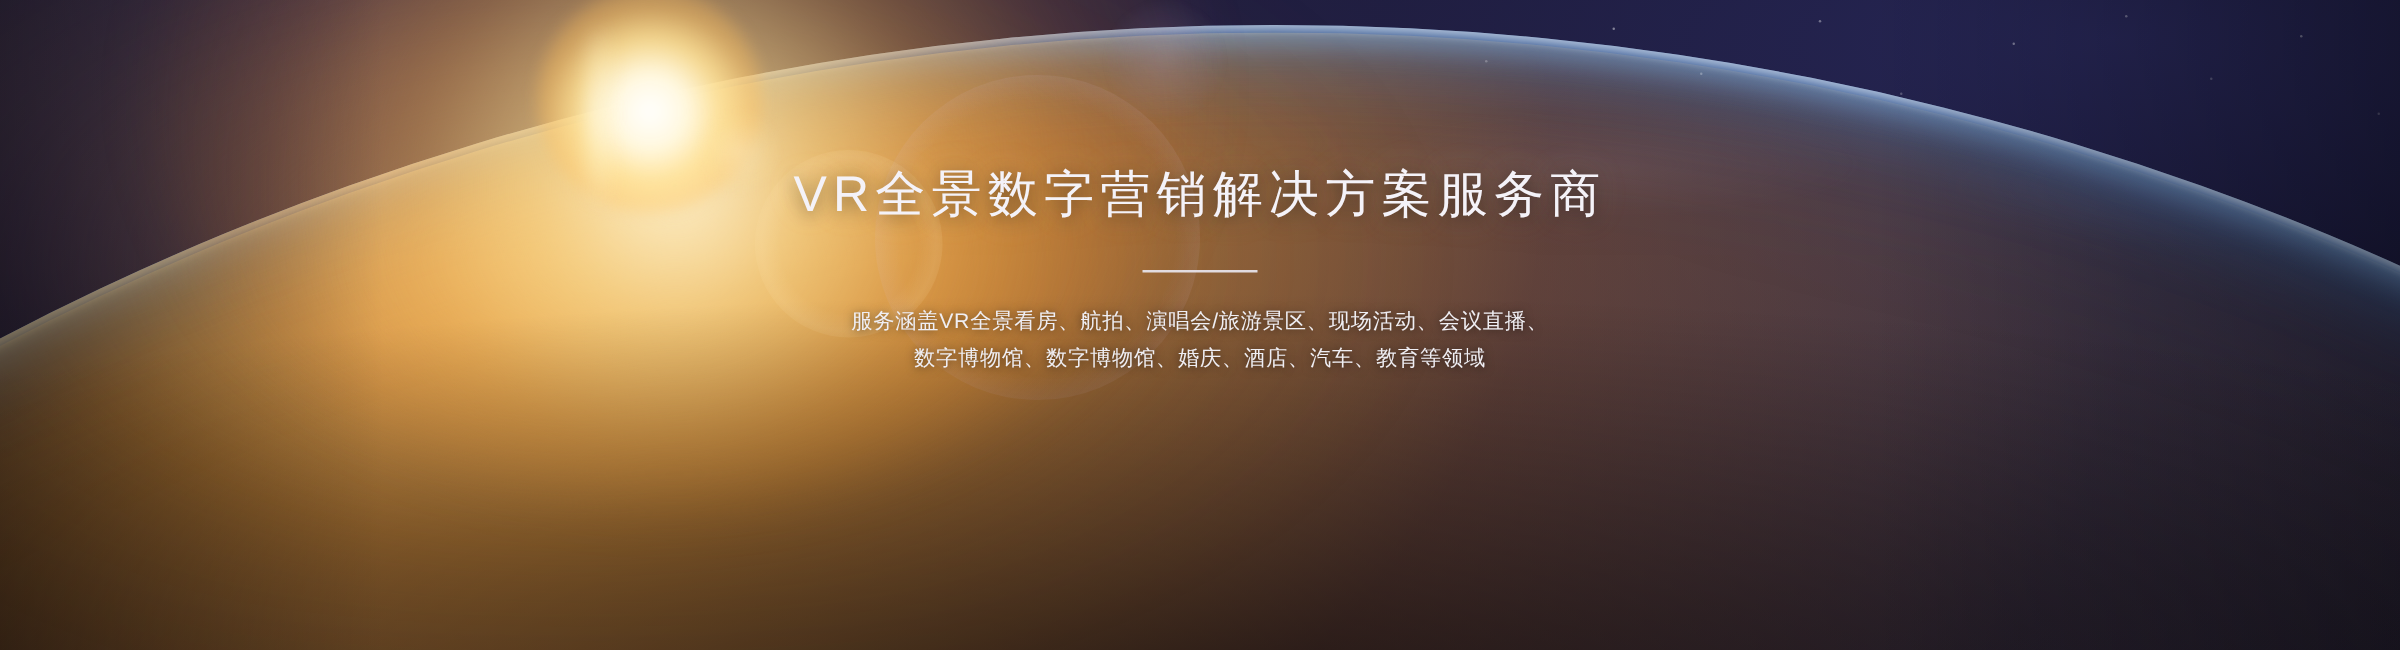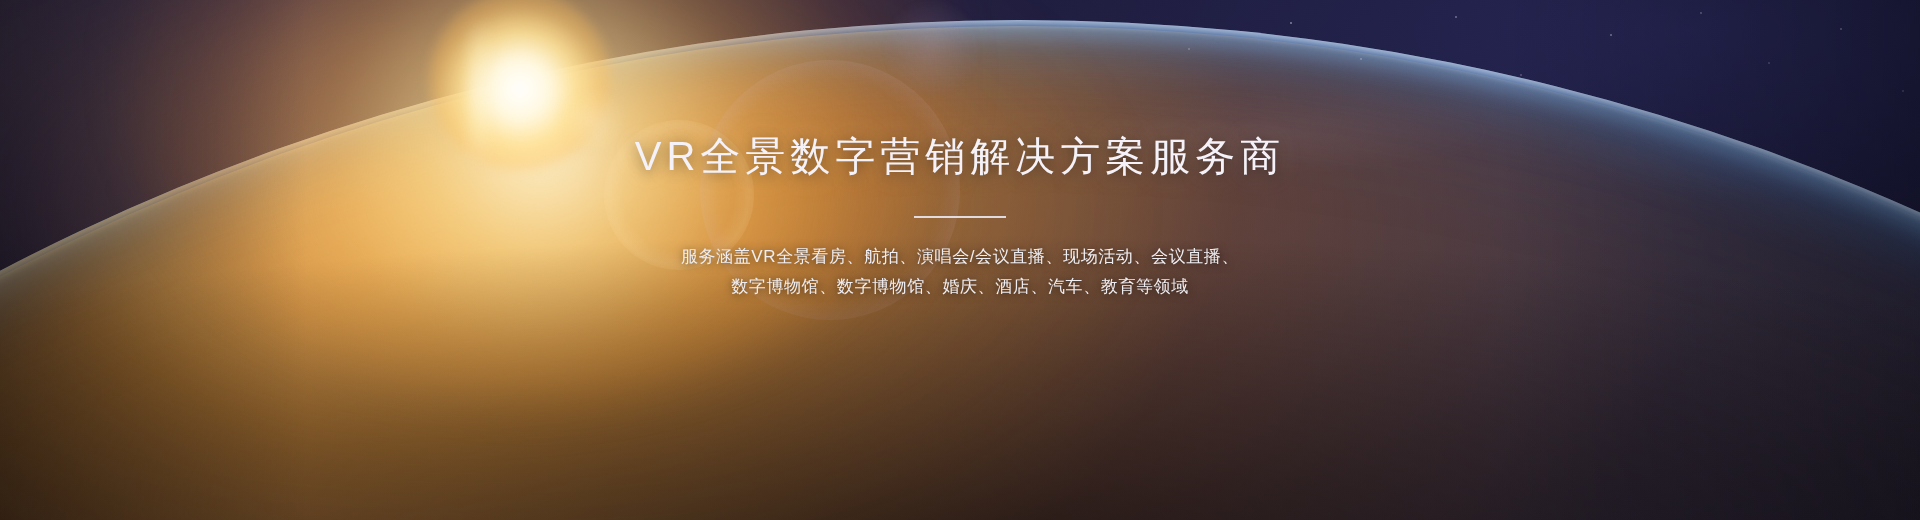--- a/index.html
+++ b/index.html
@@ -235,18 +235,18 @@
   </div>
 
   <div class="layer vignette"></div>
 
   <div class="hero-copy">
     <h1 class="hero-title">VR全景数字营销解决方案服务商</h1>
 
     <hr class="hero-divider">
 
     <p class="hero-sub">
-      <span>服务涵盖VR全景看房、航拍、演唱会/会议直播、现场活动、会议直播、</span>
+      <span>服务涵盖VR全景看房、航拍、演唱会/旅游景区、现场活动、会议直播、</span>
       <span>数字博物馆、数字博物馆、婚庆、酒店、汽车、教育等领域</span>
     </p>
   </div>
 
 </div>
 
 </body></html>

